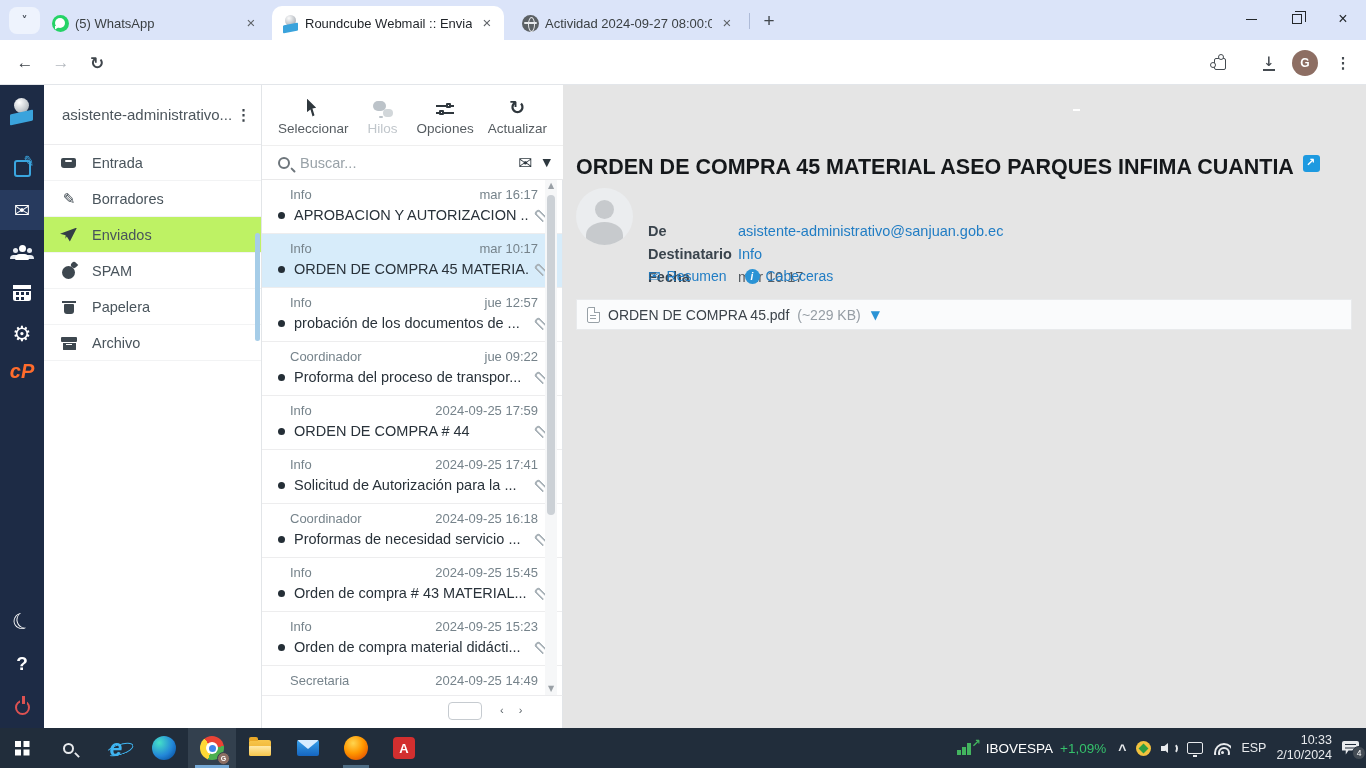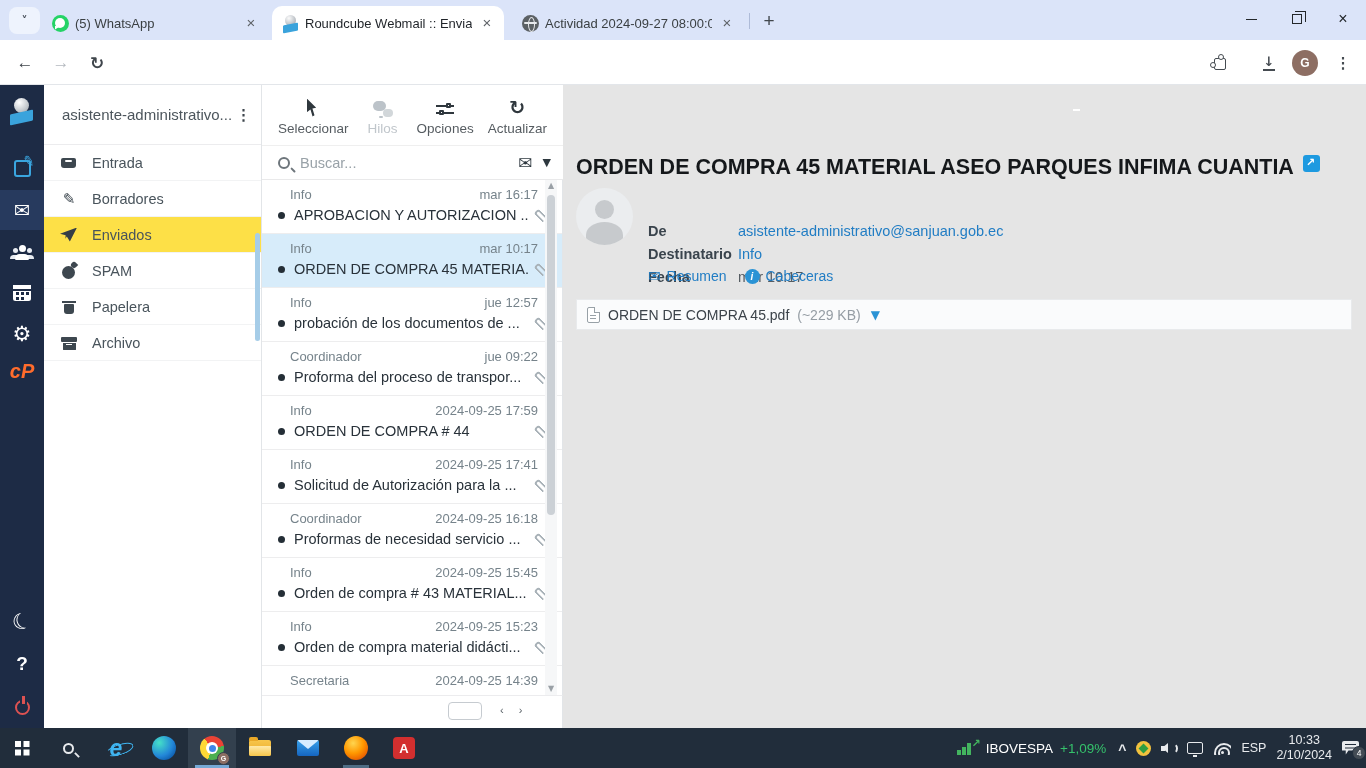--- a/index.html
+++ b/index.html
@@ -90,21 +90,21 @@
   .rl-help { color:#fff; font-size:19px; font-weight:bold; }
   .rl-power { width:15px; height:15px; border:2.5px solid #dd5252; border-radius:50%; position:relative; }
   .rl-power::before { content:""; position:absolute; left:3.2px; top:-6px; width:3px; height:8px; background:#dd5252; border:2px solid #1d2b45; border-top:none; border-bottom:none; }
 
   
   .fpanel { position:absolute; left:44px; top:0; width:218px; height:643px; background:#fff; border-right:1px solid #e2e5e8; }
   .fp-head { height:60px; display:flex; align-items:center; padding:0 10px 0 18px; border-bottom:1px solid #ececee; }
   .fp-title { flex:1; font-size:15px; color:#4c555c; white-space:nowrap; overflow:hidden; }
   .fp-kebab { font-size:15px; color:#3d454c; font-weight:bold; }
   .folder { height:36px; display:flex; align-items:center; gap:14px; padding:0 12px 0 16px; border-bottom:1px solid #f2f3f4; font-size:14.5px; color:#49545c; }
-  .folder.selected { background:#fde047; }
+  .folder.selected { background:#bef264; }
   .fscroll-thumb { position:absolute; right:1px; top:148px; width:5px; height:108px; border-radius:3px; background:#a6cde8; }
   .fi { flex:none; position:relative; width:18px; height:18px; }
   .fi-inbox::before { content:""; position:absolute; left:1px; top:4px; width:15px; height:10px; background:#3d474f; border-radius:2px 2px 3px 3px; }
   .fi-inbox::after { content:""; position:absolute; left:5px; top:6px; width:7px; height:2px; background:#fff; border-radius:1px; }
   .fi-pencil { font-family:"DejaVu Sans", sans-serif; font-size:15px; color:#3d474f; line-height:18px; text-align:center; }
   .fi-plane { }
   .fi-plane::before { content:""; position:absolute; left:0; top:2px; width:17px; height:14px; background:#343e46;
     clip-path:polygon(0 45%, 100% 0, 58% 100%, 40% 64%, 32% 80%, 33% 56%); }
   .fl-flame, .fi-flame { }
   .fi-flame::before { content:""; position:absolute; left:2px; top:4px; width:13px; height:13px; border-radius:50%; background:#3d474f; }
@@ -254,21 +254,21 @@
   .tk-spk::before { content:""; position:absolute; left:0; top:4px; width:4px; height:5px; background:#e8eaed; }
   .tk-spk::after { content:""; position:absolute; left:1px; top:1px; border-top:5.5px solid transparent; border-bottom:5.5px solid transparent; border-right:6px solid #e8eaed; }
   .tk-spk i { position:absolute; left:8px; top:1px; width:9px; height:11px; border:2px solid #e8eaed; border-left:none; border-radius:0 9px 9px 0; border-top-color:transparent; border-bottom-color:transparent; }
   .tk-cast { width:16px; height:12px; border:1.6px solid #e8eaed; border-radius:2px; position:relative; }
   .tk-cast::after { content:""; position:absolute; left:4.5px; bottom:-4px; width:4px; height:1.8px; background:#e8eaed; }
   .tk-wifi { position:relative; width:18px; height:13px; overflow:hidden; }
   .tk-wifi::before { content:""; position:absolute; left:1px; top:1px; width:16px; height:16px; border:2px solid #e8eaed; border-radius:50%; }
   .tk-wifi::after { content:""; position:absolute; left:5px; top:5px; width:8px; height:8px; border:2px solid #e8eaed; border-radius:50%; }
   .tk-wifi b { position:absolute; left:7.5px; top:9px; width:3px; height:3px; border-radius:50%; background:#e8eaed; }
   .tk-lang { color:#e8eaed; font-size:12.5px; }
-  .tk-clock { color:#e8eaed; font-size:12.5px; line-height:15px; text-align:center; }
+  .tk-clock { color:#e8eaed; font-size:12.5px; line-height:15px; text-align:right; }
   .tk-notif { position:relative; width:20px; height:17px; }
   .tk-notif::before { content:""; position:absolute; left:0; top:1px; width:17px; height:14px; background:#e8eaed; border-radius:2px;
     clip-path:polygon(0 0,100% 0,100% 72%,38% 72%,22% 100%,22% 72%,0 72%); }
   .tk-notif i { position:absolute; left:3px; top:4px; width:11px; height:1.8px; background:#212d3b; box-shadow:0 3.5px 0 #212d3b; }
   .tk-notif .nbadge { position:absolute; right:-4px; bottom:-3px; width:14px; height:14px; border-radius:50%; background:#444c55; border:1.5px solid #212d3b;
     color:#fff; font-size:8.5px; display:flex; align-items:center; justify-content:center; }
 </style>
 </head>
 <body>
 
@@ -600,21 +600,21 @@
     <div class="l2">
       <span class="mdot"></span>
       <span class="msub">Orden de compra material didácti...</span>
       <span class="mclip"></span>
     </div>
   </div>
 
   <div class="mrow">
     <div class="l1">
       <span class="msender">Secretaria</span>
-      <span class="mdate">2024-09-25 14:39</span>
+      <span class="mdate">2024-09-25 14:49</span>
     </div>
     <div class="l2" style="visibility: hidden;">
 
       <span class="msub"></span>
       <span class="mclip"></span>
     </div>
   </div>
 </div>
     <div class="lfooter">
       <span class="pagebox"></span>

